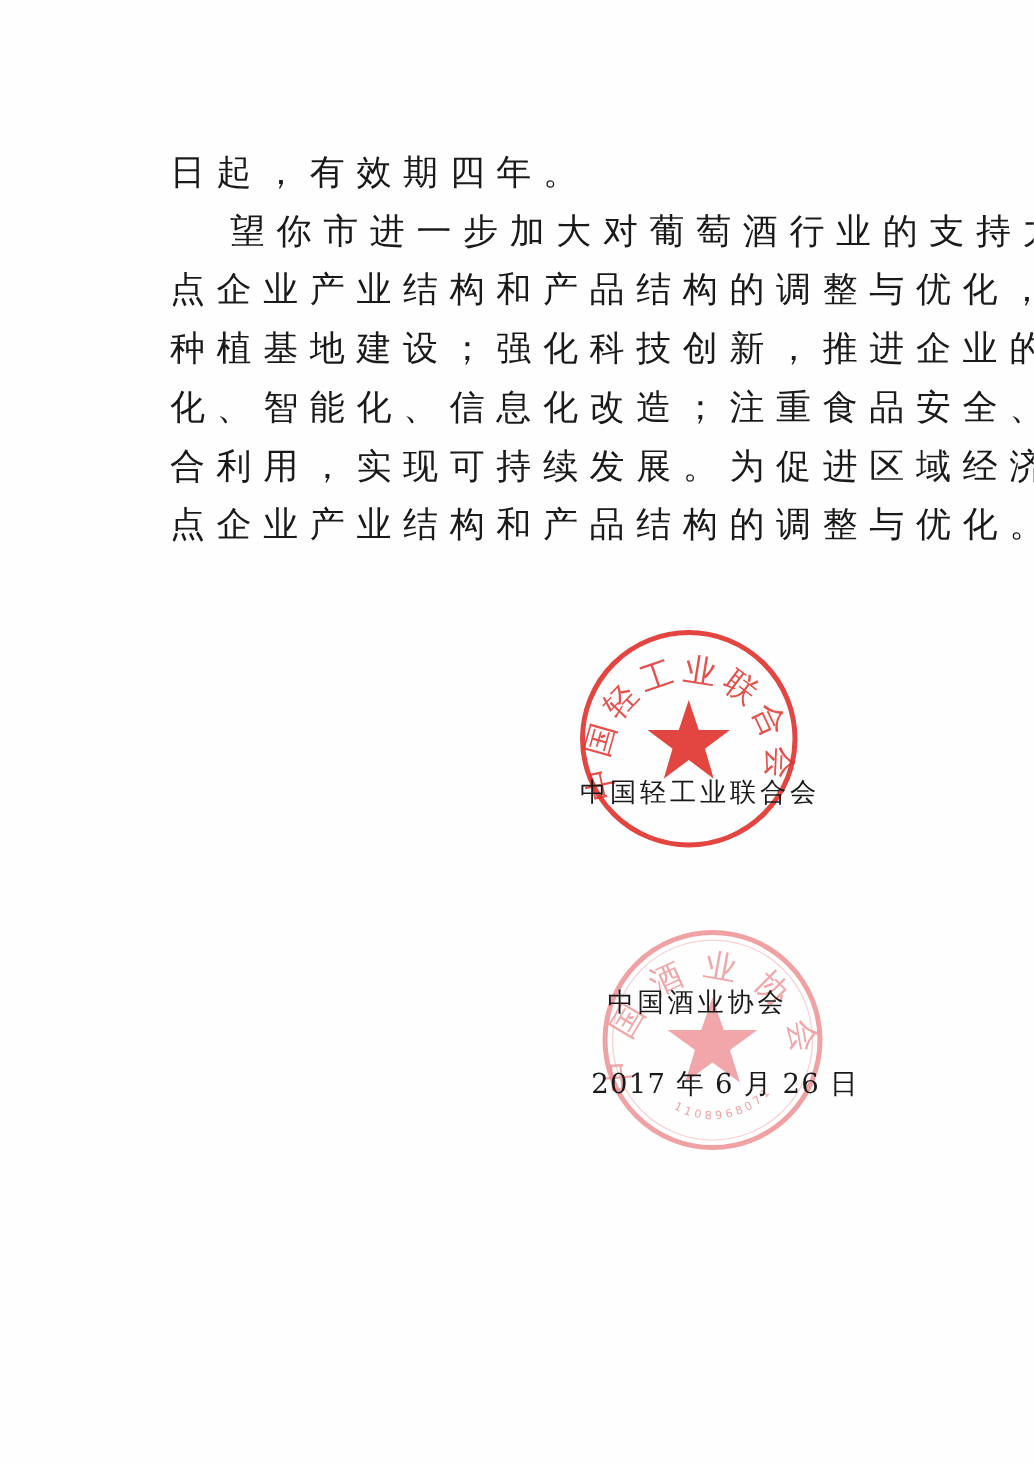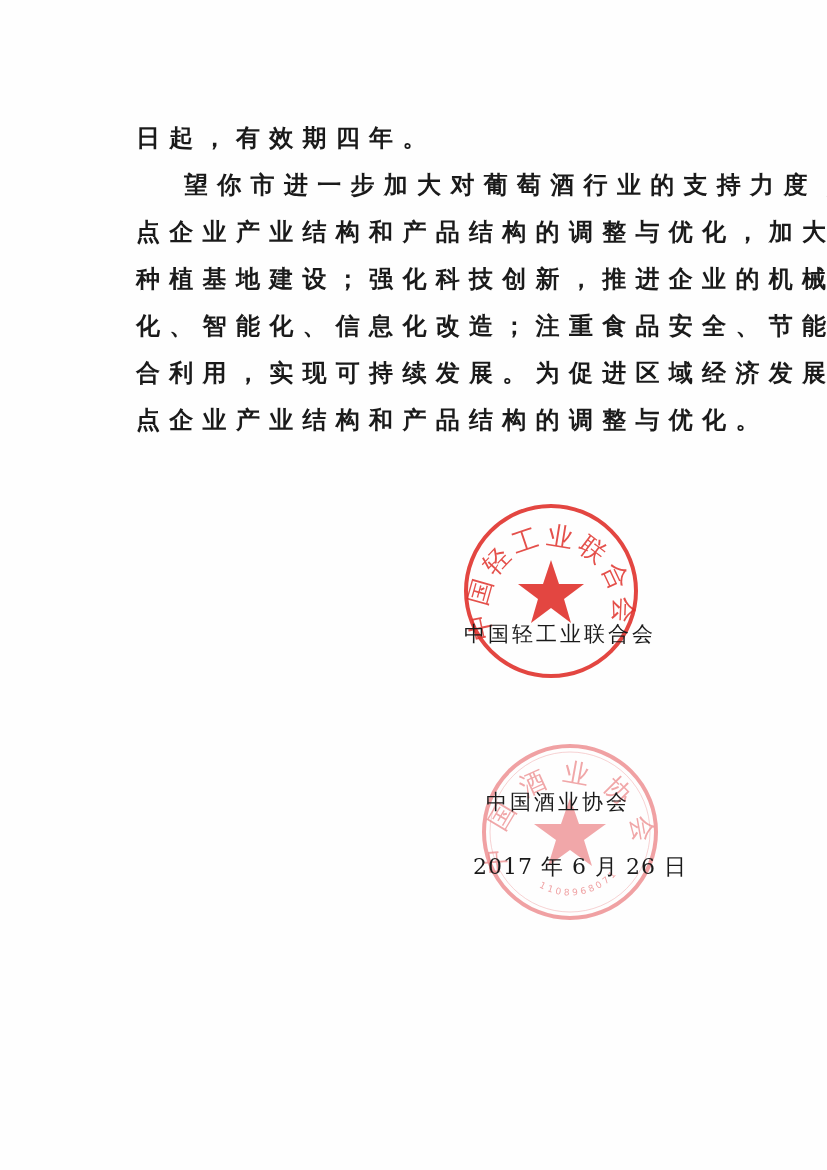--- a/index.html
+++ b/index.html
@@ -1,20 +1,20 @@
 <!DOCTYPE html>
 <html><head>
   <meta charset="utf-8">
   <style>
     html, body { margin: 0; padding: 0; background: #ffffff; }
     body { width: 827px; height: 1170px; position: relative; overflow: hidden;
            font-family: "DejaVu Serif", "Liberation Serif", serif; color: #1a1a1a; }
     .page { position: absolute; left: 0; top: 0; width: 827px; height: 1170px; background: #fefefe; }
     .body-text { position: absolute; left: 136px; top: 114px; width: 580px; }
-    .line { font-size: 24px; line-height: 47px; letter-spacing: 9.3px; white-space: nowrap; height: 47px; font-weight: bold; }
+    .line { font-size: 28px; line-height: 47px; letter-spacing: 9.3px; white-space: nowrap; height: 47px; }
     .indent { padding-left: 48px; }
     .stamp { position: absolute; border-radius: 50%; }
     .stamp svg { display: block; }
     .sig { position: absolute; font-size: 21px; letter-spacing: 3px; white-space: nowrap; color: #1a1a1a; }
   </style>
 </head>
 <body>
 
 <div class="page">
 

